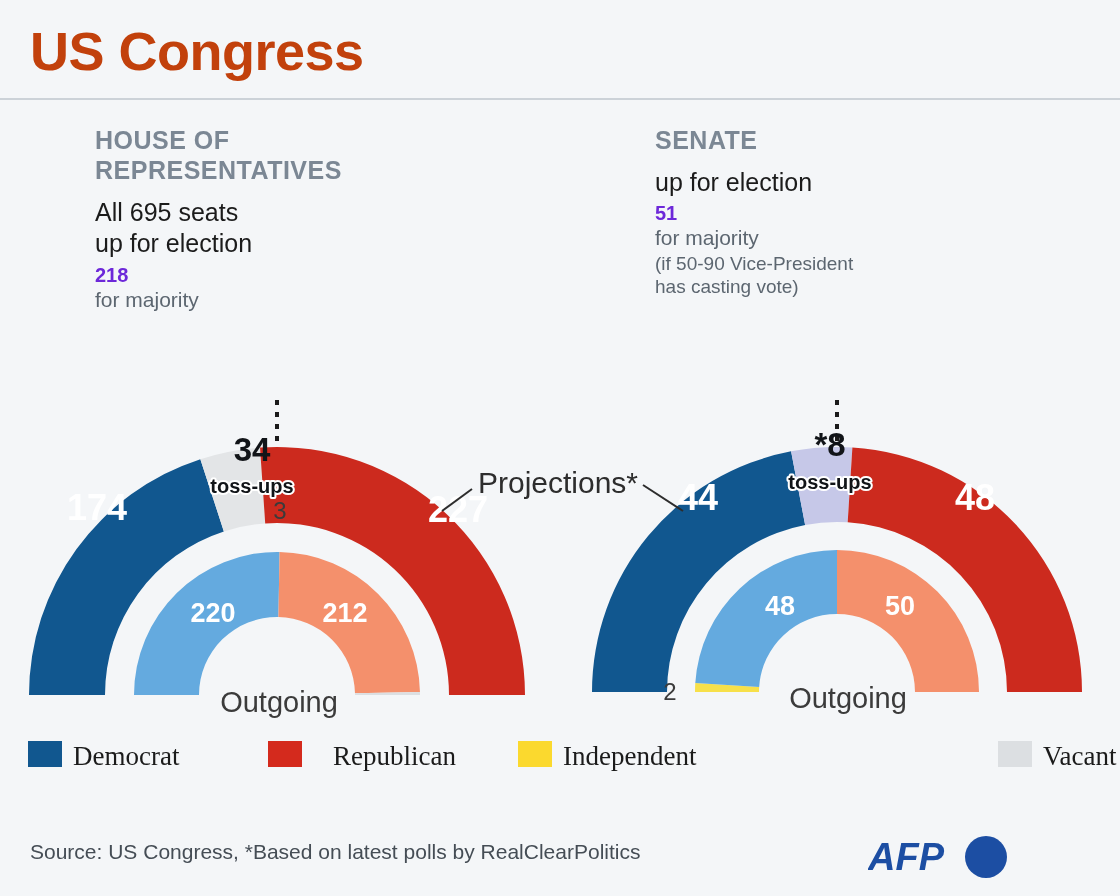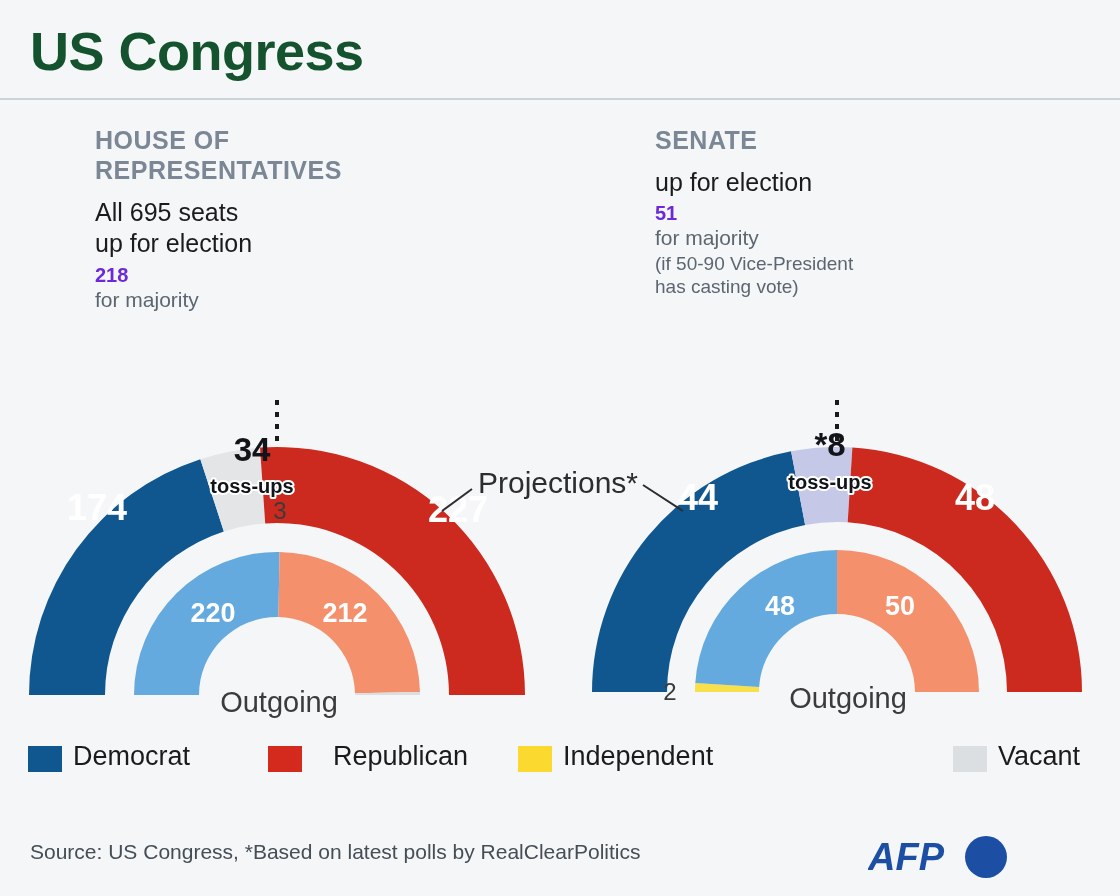--- a/index.html
+++ b/index.html
@@ -15,21 +15,21 @@
 
   
   .header {
     position:absolute; left:0; top:0; width:1120px; height:100px;
     border-bottom:2px solid #ccd2d8;
     box-sizing:border-box;
   }
   .title {
     position:absolute; left:30px; top:20px;
     font-size:54px; font-weight:bold; letter-spacing:-0.5px;
-    color:#14532d;
+    color:#c2410c;
     font-family:"Liberation Sans", sans-serif;
   }
 
   
   .chamber { position:absolute; }
   .chamber-name {
     font-size:25px; font-weight:bold; color:#7b8794;
     letter-spacing:0.5px; line-height:1.2;
   }
   .chamber-seats {
@@ -56,21 +56,21 @@
   .v-white-sm { fill:#ffffff; font-weight:bold; font-size:27px; font-family:"Liberation Sans", sans-serif; }
   .v-dark { fill:#111418; font-weight:bold; font-size:33px; font-family:"Liberation Sans", sans-serif; }
   .v-tossup { fill:#111418; font-weight:bold; font-size:20px; font-family:"Liberation Sans", sans-serif;
               paint-order:stroke; stroke:#ffffff; stroke-width:4px; stroke-linejoin:round; }
   .v-vacant { fill:#3b3b3b; font-size:24px; font-family:"Liberation Sans", sans-serif; }
   .v-outgoing { fill:#3b3b3b; font-size:29px; font-family:"Liberation Sans", sans-serif; }
   .v-proj { fill:#2d2d2d; font-size:30px; font-family:"Liberation Sans", sans-serif; }
 
   
   .legend { position:absolute; left:28px; top:735px; width:1064px; height:80px; }
-  .legend-item { position:absolute; display:flex; align-items:flex-end; }
+  .legend-item { position:absolute; display:flex; align-items:flex-start;font-family:Liberation Serif, serif; }
   .swatch { width:34px; height:26px; display:inline-block; margin-right:11px; }
   .legend-label { font-size:27px; color:#1b1b1b; }
   .legend-sub { position:absolute; font-size:22px; color:#1b1b1b; }
 
   
   .footer { position:absolute; left:0; top:822px; width:1040px; height:74px; }
   .source { position:absolute; left:30px; top:18px; font-size:21px; color:#454d55; }
   .afp { position:absolute; right:22px; top:12px; width:150px; height:46px; }
 </style>
 </head>
@@ -178,21 +178,21 @@
       <span class="legend-label">Democrat</span>
     </div>
     <div class="legend-item" style="left:240px; top:6px;gap:20px;">
       <span class="swatch" id="sw-rep" style="background: rgb(212, 42, 29);"></span>
       <span class="legend-label">Republican</span>
     </div>
     <div class="legend-item" style="left:490px; top:6px;">
       <span class="swatch" id="sw-ind" style="background: rgb(251, 217, 46);"></span>
       <span class="legend-label">Independent</span>
     </div>
-    <div class="legend-item" style="left:925px; top:6px;">
+    <div class="legend-item" style="left:970px; top:6px;">
       <span class="swatch" id="sw-vac" style="background: rgb(220, 223, 226);"></span>
       <span class="legend-label">Vacant</span>
     </div>
   </div>
 
   <div class="footer">
     <div class="source">Source: US Congress, *Based on latest polls by RealClearPolitics</div>
     <svg class="afp" viewBox="0 0 150 46">
       <text x="0" y="36" font-family="Liberation Sans, sans-serif" font-size="38" font-weight="bold" font-style="italic" fill="#1c4ea3">AFP</text>
       <circle cx="118" cy="23" r="21" fill="#1c4ea3"></circle>

